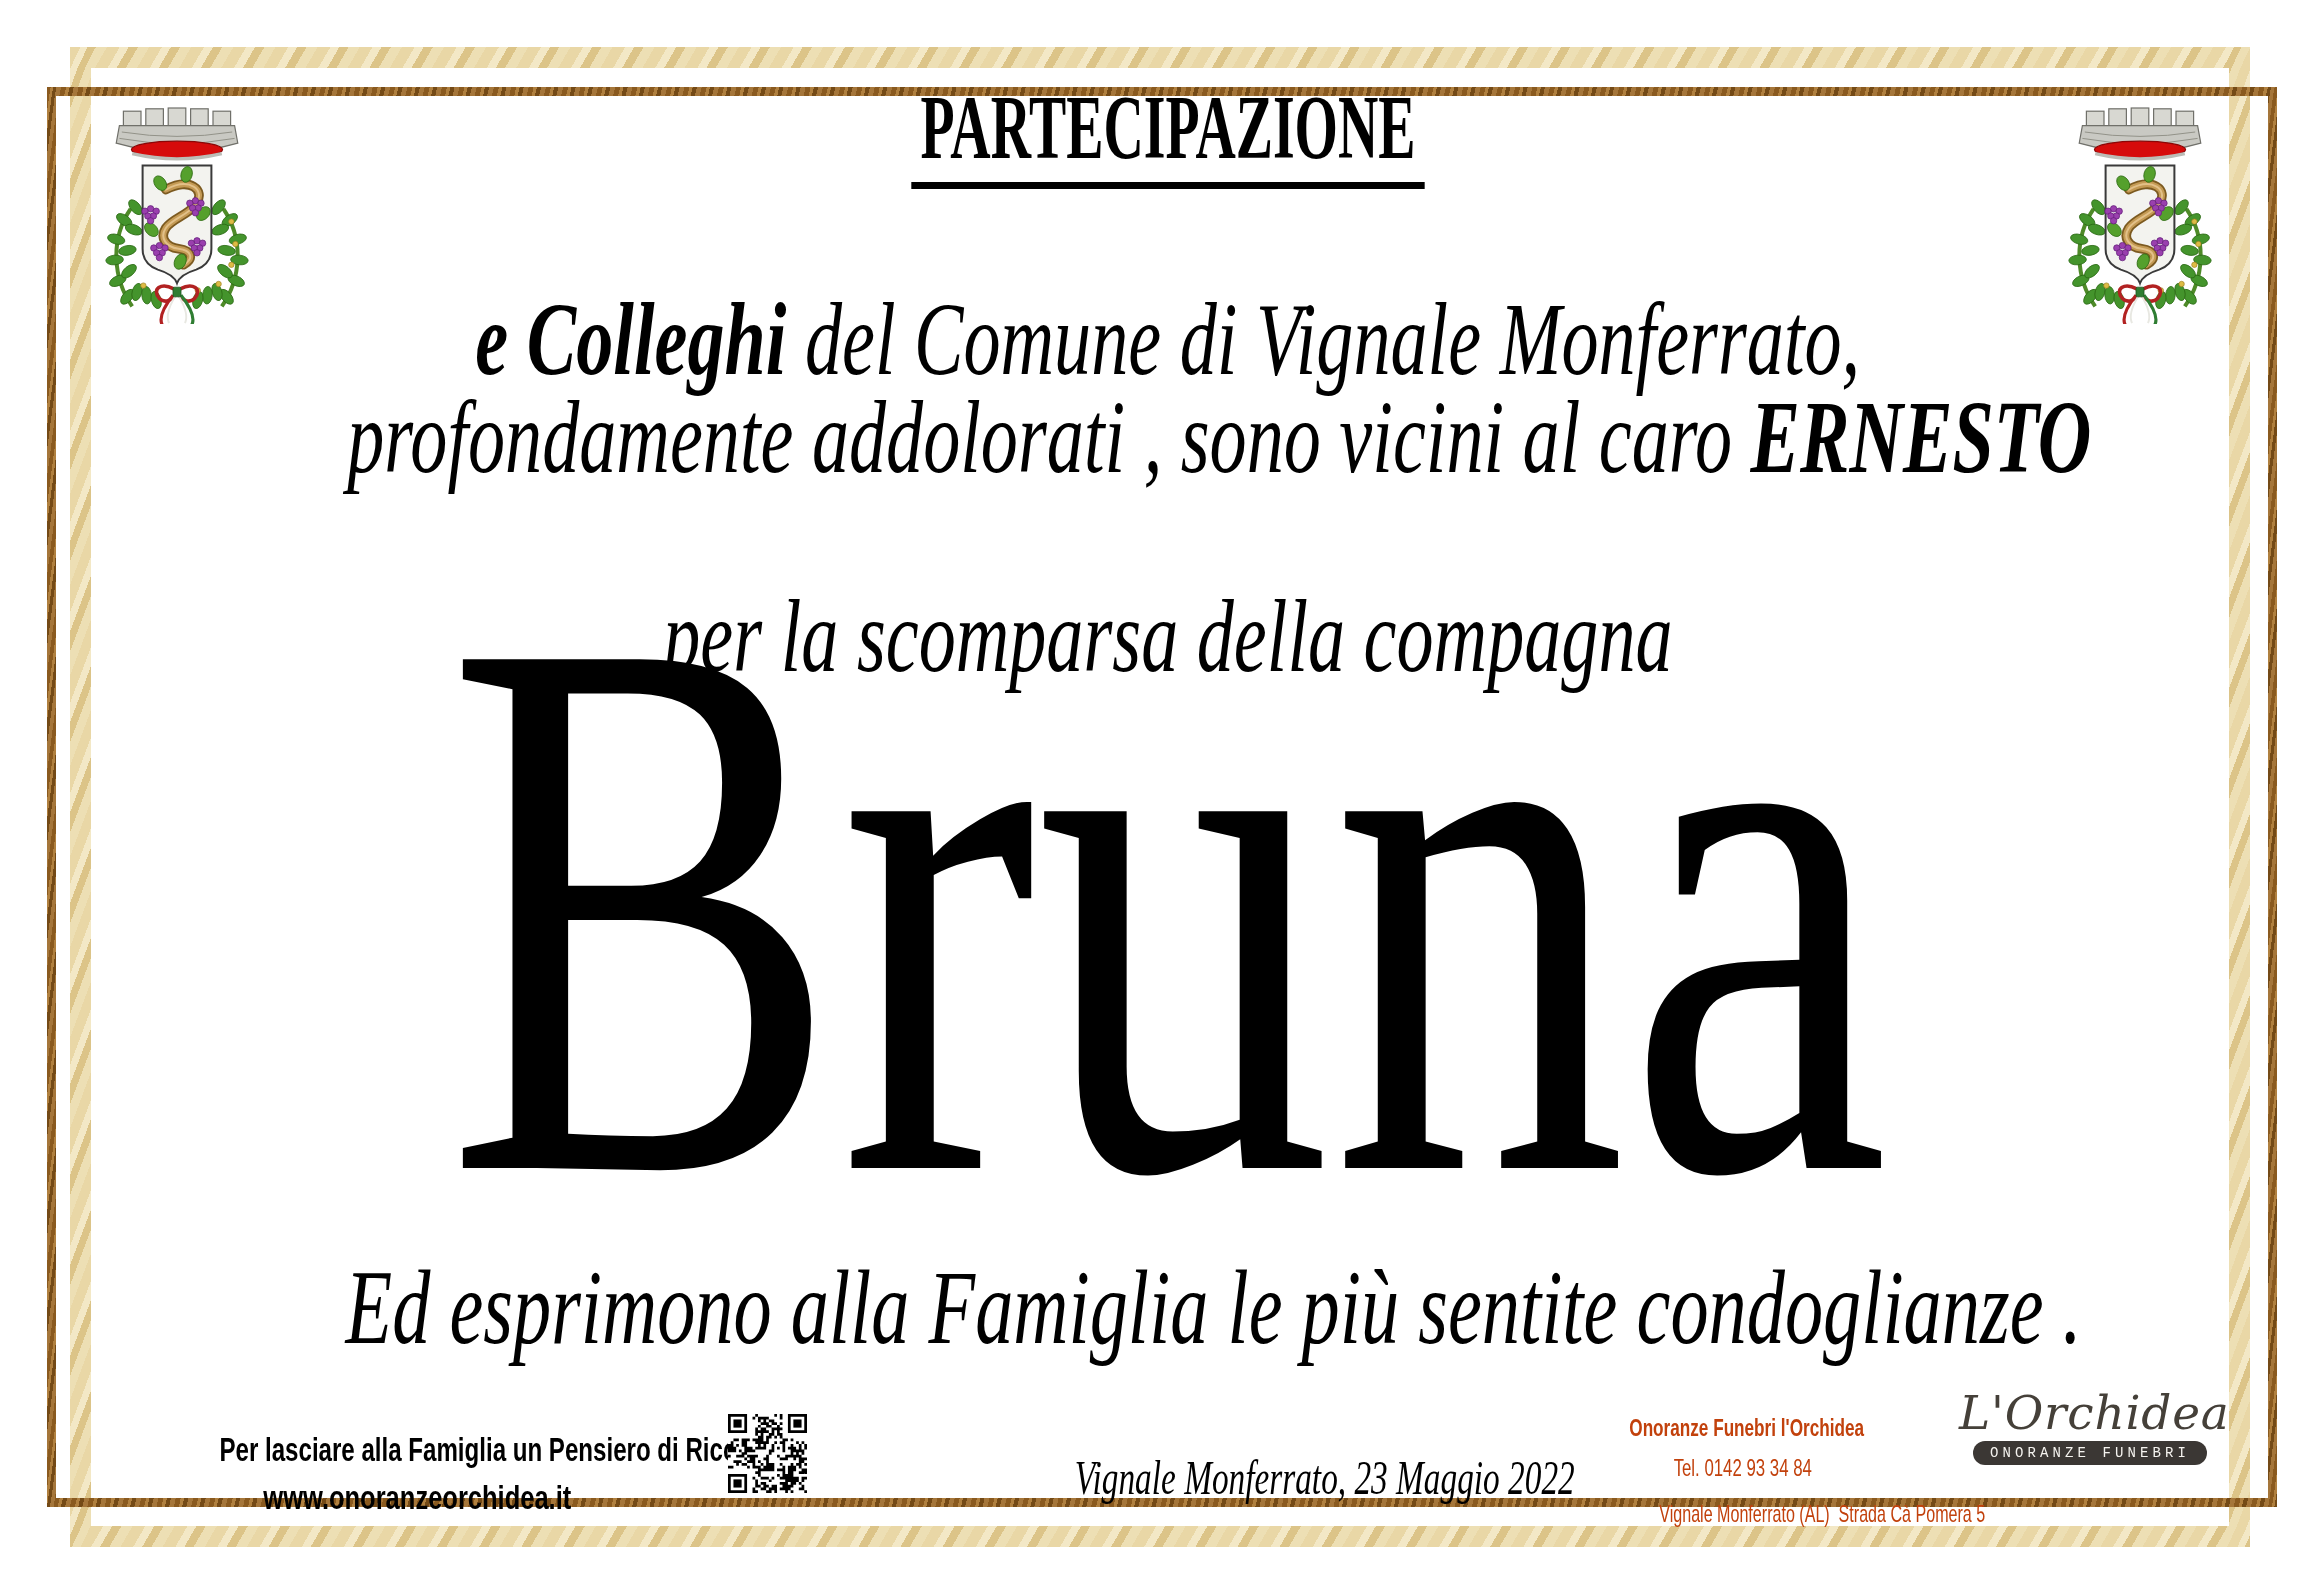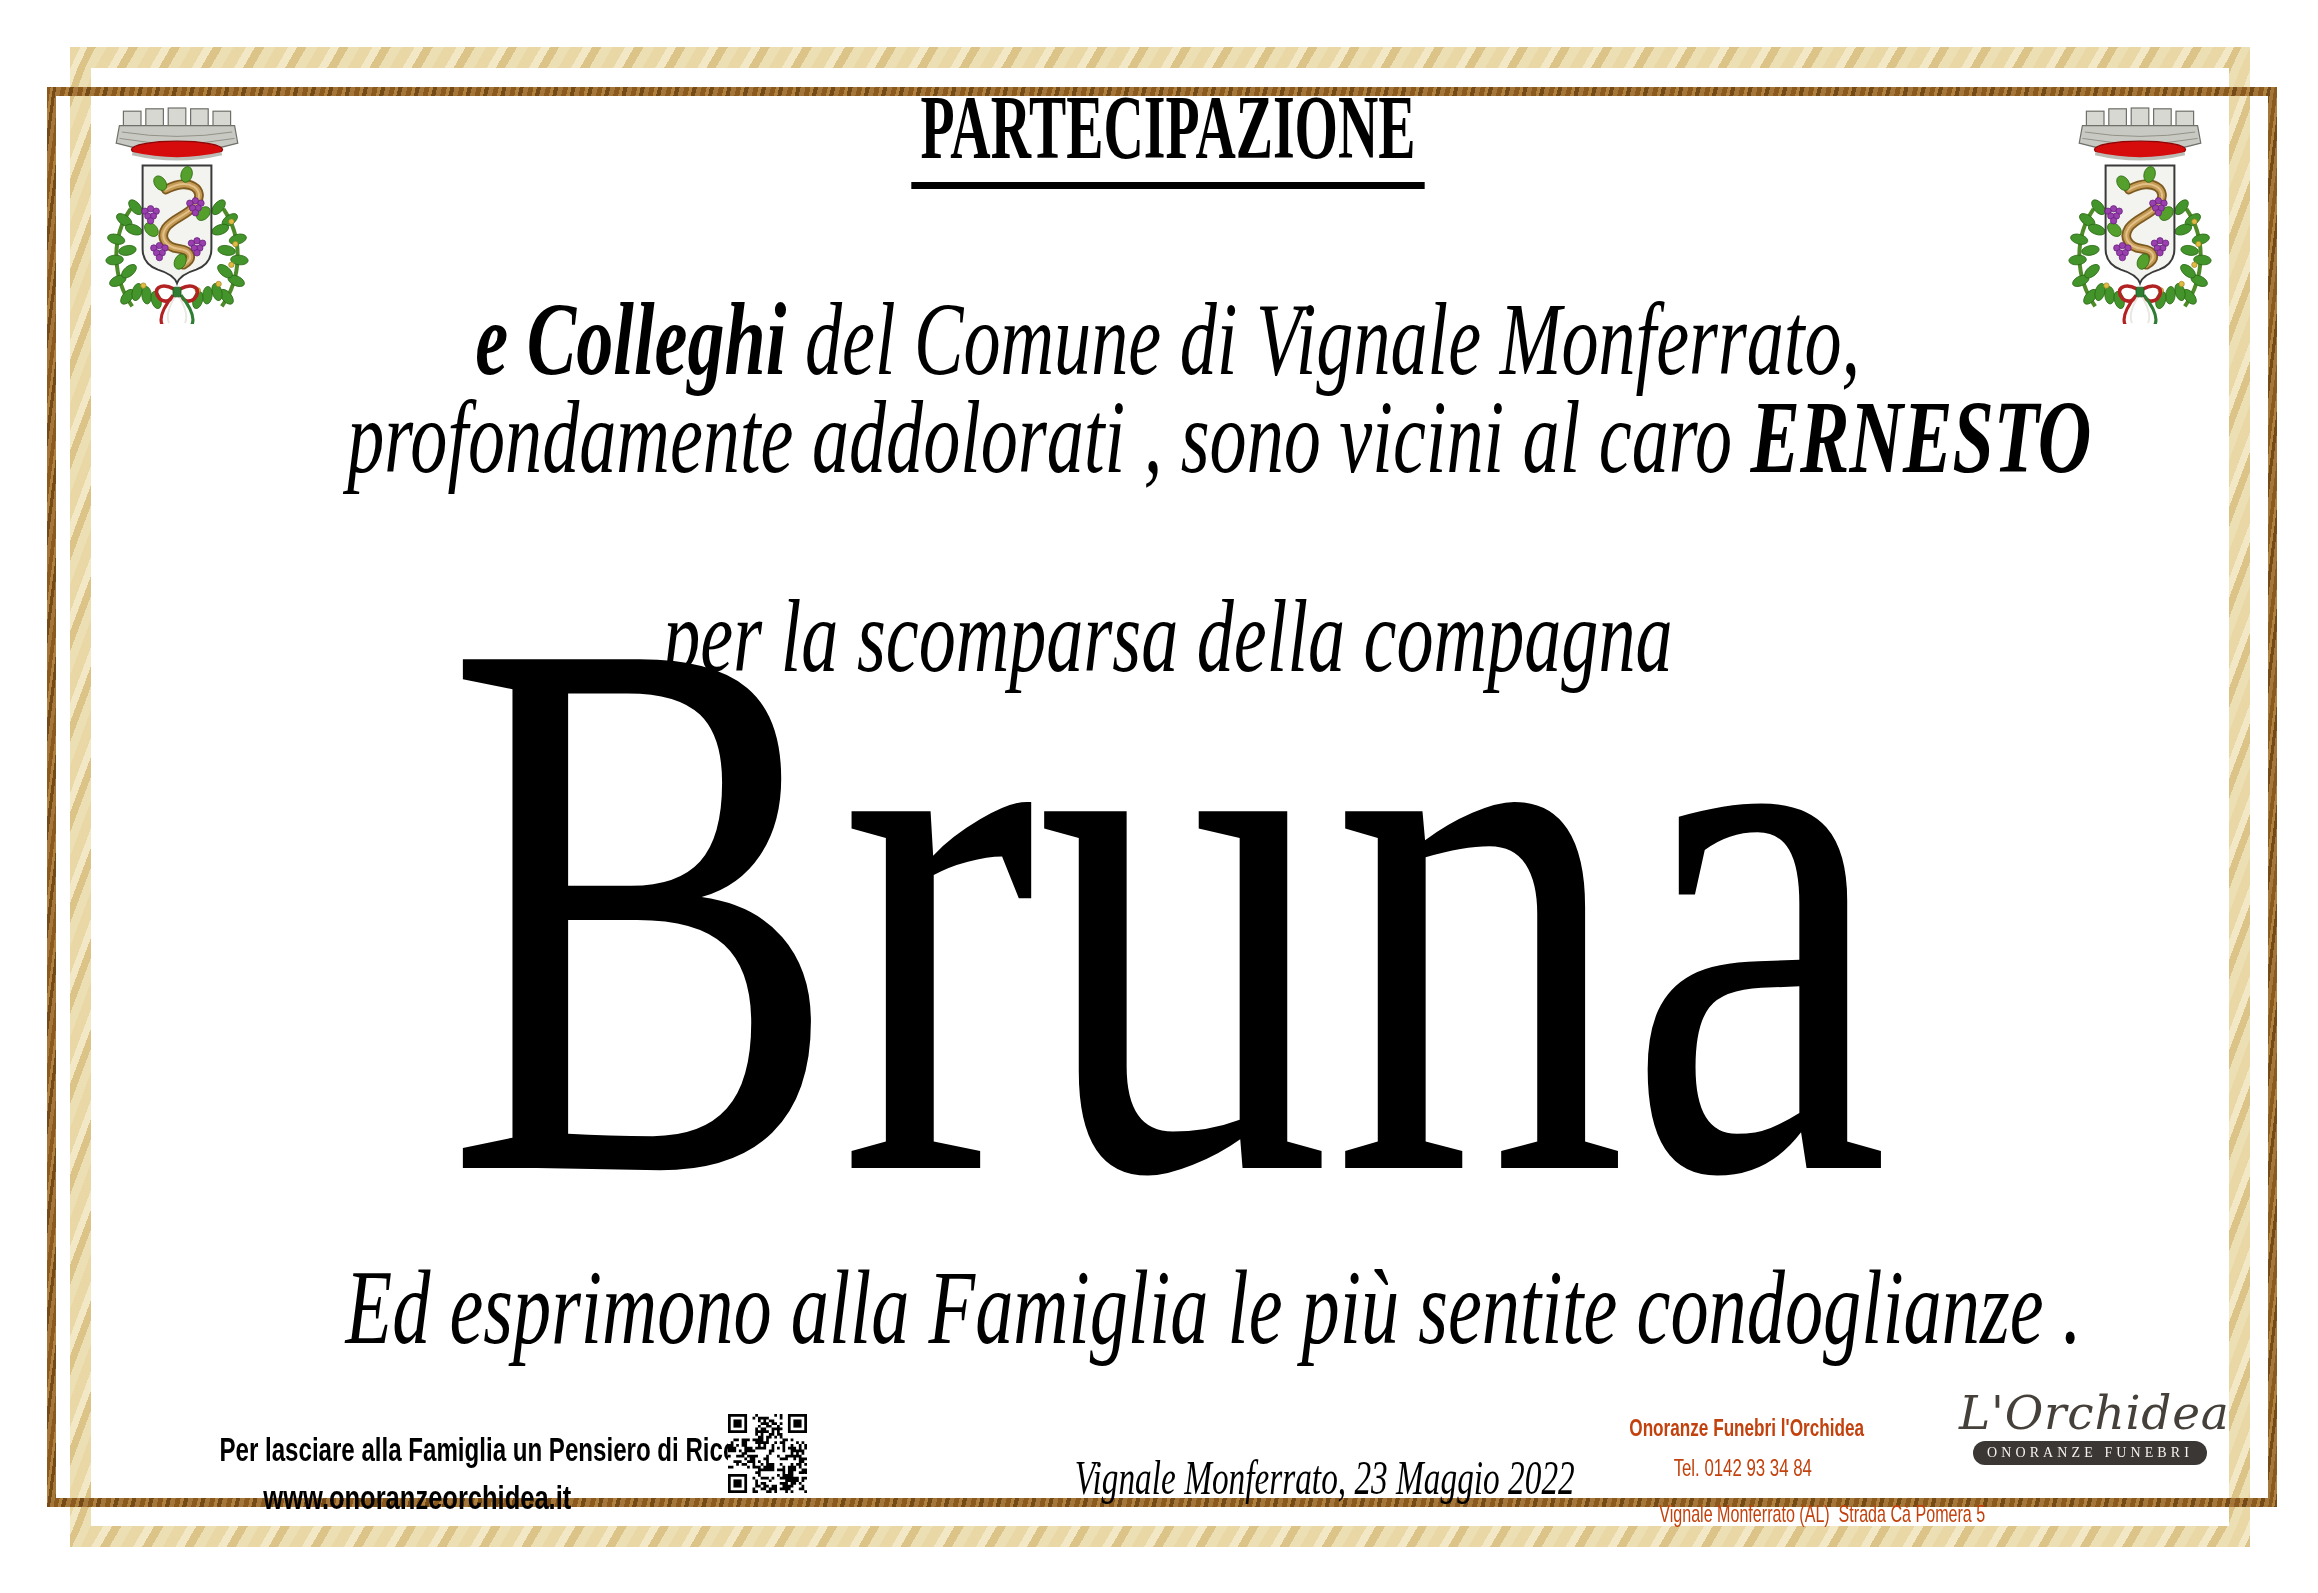--- a/index.html
+++ b/index.html
@@ -52,21 +52,21 @@
   .agency .a1 .cx{transform:scaleX(0.70);}
   .agency .a2{font-size:24px;margin-top:15px;}
   .agency .a2 .cx{transform:scaleX(0.70);}
   .agency .a3{font-size:24px;margin-top:22px;white-space:pre;}
   .agency .a3 .cx{transform:scaleX(0.67);white-space:pre;}
   .logo{position:absolute;left:1959px;top:1389px;width:262px;text-align:center;z-index:4;}
   .logo-script{font-family:"DejaVu Serif", serif;font-style:italic;font-size:47px;color:#454039;
       line-height:1;letter-spacing:0.8px;}
   .logo-badge{margin:4.9px auto 0;width:234px;height:24.5px;background:#3b3734;border-radius:12.3px;
       display:flex;align-items:center;justify-content:center;}
-  .logo-badge span{font-family:Liberation Serif, serif;font-size:14px;color:#f5f3ef;
+  .logo-badge span{font-family:Liberation Mono, monospace;font-size:14px;color:#f5f3ef;
       letter-spacing:4.1px;line-height:1;text-align:right;}
   svg{display:block;}
 </style>
 </head>
 <body>
 
 <div id="poster">
 
   <div class="gold-frame"></div>
   <div class="brown-frame"></div>

